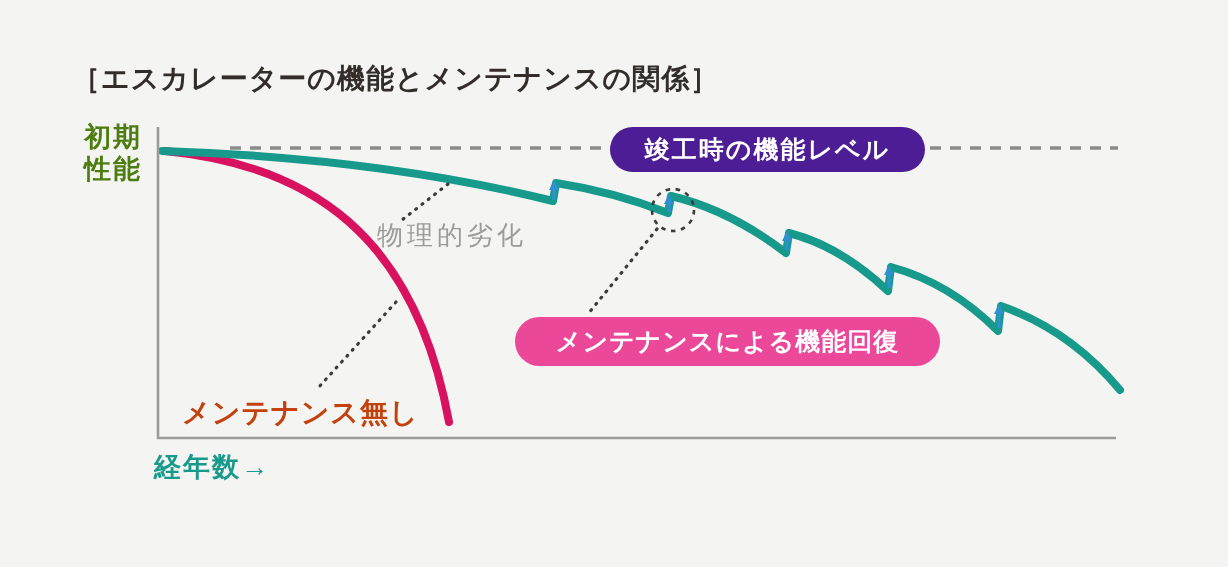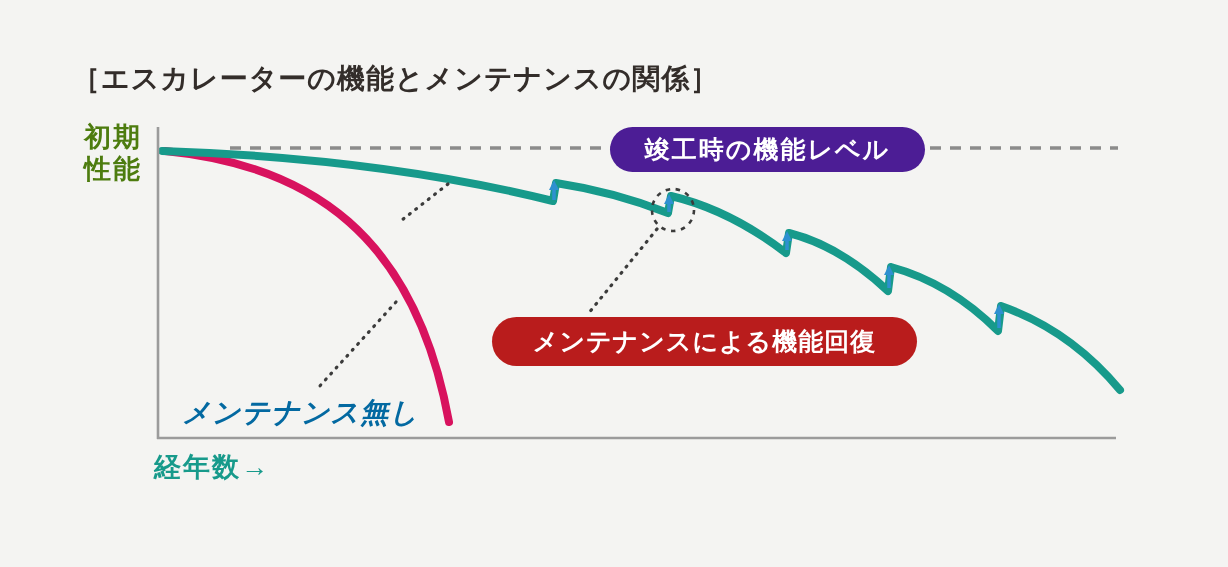--- a/index.html
+++ b/index.html
@@ -58,23 +58,22 @@
     color: #9b9b9b;
     letter-spacing: 4px;
   }
 
   .no-maintenance-label {
     position: absolute;
     left: 182px;
     top: 394px;
     font-size: 28px;
     font-weight: bold;
-    color: #0369a1;
+    color: #c2410c;
     letter-spacing: 1px;
-    font-style: italic;
   }
 
   .badge {
     position: absolute;
     display: flex;
     align-items: center;
     justify-content: center;
     color: #ffffff;
     font-weight: bold;
     white-space: nowrap;
@@ -85,26 +84,26 @@
     top: 127px;
     width: 315px;
     height: 45px;
     border-radius: 23px;
     background: #4c1d95;
     font-size: 25px;
     letter-spacing: 2px;
   }
 
   .badge-recovery {
-    left: 492px;
+    left: 515px;
     top: 317px;
     width: 425px;
     height: 49px;
     border-radius: 25px;
-    background: #b91c1c;
+    background: #ec4899;
     font-size: 25px;
     letter-spacing: 1px;
   }
 </style>
 </head>
 <body>
 
 <div class="canvas">
 
   <div class="chart-title">［エスカレーターの機能とメンテナンスの関係］</div>
@@ -154,20 +153,21 @@
 
     <line x1="158" y1="127" x2="158" y2="439" stroke="#9b9b9b" stroke-width="2.6"></line>
     <line x1="157" y1="438" x2="1116" y2="438" stroke="#9b9b9b" stroke-width="2.6"></line>
   </svg>
 
   <div class="y-axis-label">初期
 性能</div>
 
   <div class="x-axis-label">経年数→</div>
 
+  <div class="deterioration-label">物理的劣化</div>
 
   <div class="no-maintenance-label">メンテナンス無し</div>
 
   <div class="badge badge-reference">竣工時の機能レベル</div>
 
   <div class="badge badge-recovery">メンテナンスによる機能回復</div>
 
 </div>
 
 </body></html>

